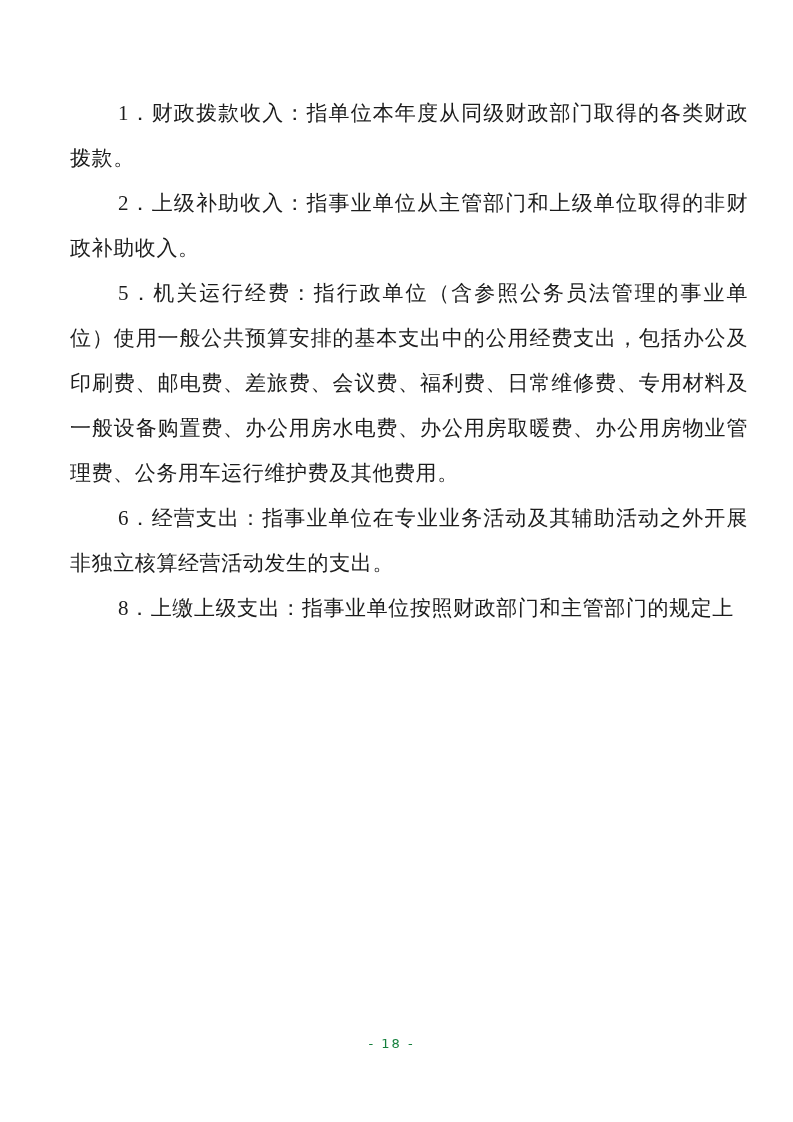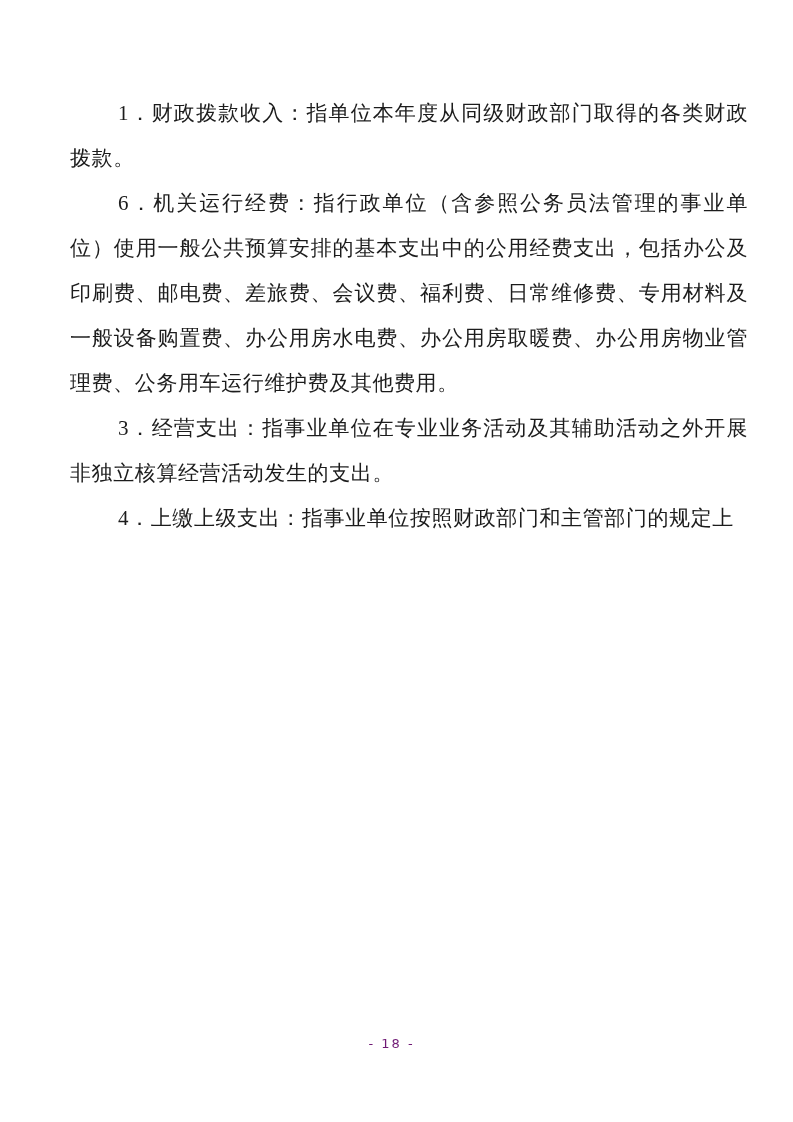--- a/index.html
+++ b/index.html
@@ -34,27 +34,28 @@
   }
   .page-footer {
     position: absolute;
     left: 0;
     right: 0;
     top: 1036px;
     text-align: center;
     font-family: "DejaVu Sans", "Liberation Sans", sans-serif;
     font-size: 13px;
     letter-spacing: 2px;
-    color: #701a75;
+    color: #15803d;
   }
 </style>
 </head>
 <body>
 
 <div class="page">
   <div class="text-block">
     <p>1．财政拨款收入：指单位本年度从同级财政部门取得的各类财政拨款。</p>
-    <p>6．机关运行经费：指行政单位（含参照公务员法管理的事业单位）使用一般公共预算安排的基本支出中的公用经费支出，包括办公及印刷费、邮电费、差旅费、会议费、福利费、日常维修费、专用材料及一般设备购置费、办公用房水电费、办公用房取暖费、办公用房物业管理费、公务用车运行维护费及其他费用。</p>
-    <p>3．经营支出：指事业单位在专业业务活动及其辅助活动之外开展非独立核算经营活动发生的支出。</p>
-    <p>4．上缴上级支出：指事业单位按照财政部门和主管部门的规定上</p>
+    <p>2．上级补助收入：指事业单位从主管部门和上级单位取得的非财政补助收入。</p>
+    <p>5．机关运行经费：指行政单位（含参照公务员法管理的事业单位）使用一般公共预算安排的基本支出中的公用经费支出，包括办公及印刷费、邮电费、差旅费、会议费、福利费、日常维修费、专用材料及一般设备购置费、办公用房水电费、办公用房取暖费、办公用房物业管理费、公务用车运行维护费及其他费用。</p>
+    <p>6．经营支出：指事业单位在专业业务活动及其辅助活动之外开展非独立核算经营活动发生的支出。</p>
+    <p>8．上缴上级支出：指事业单位按照财政部门和主管部门的规定上</p>
   </div>
   <div class="page-footer">- 18 -</div>
 </div>
 
 </body></html>

